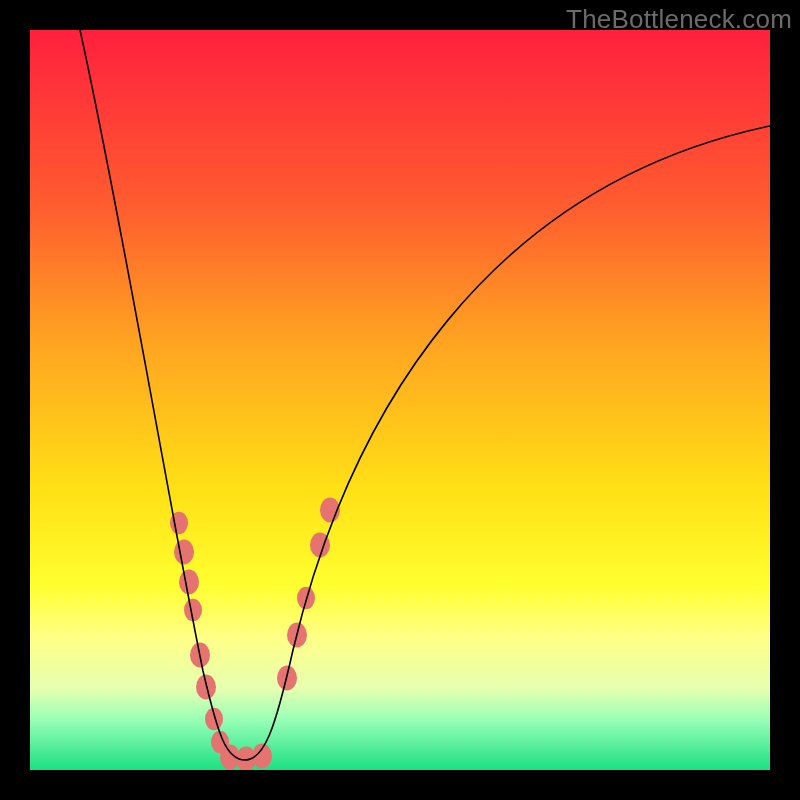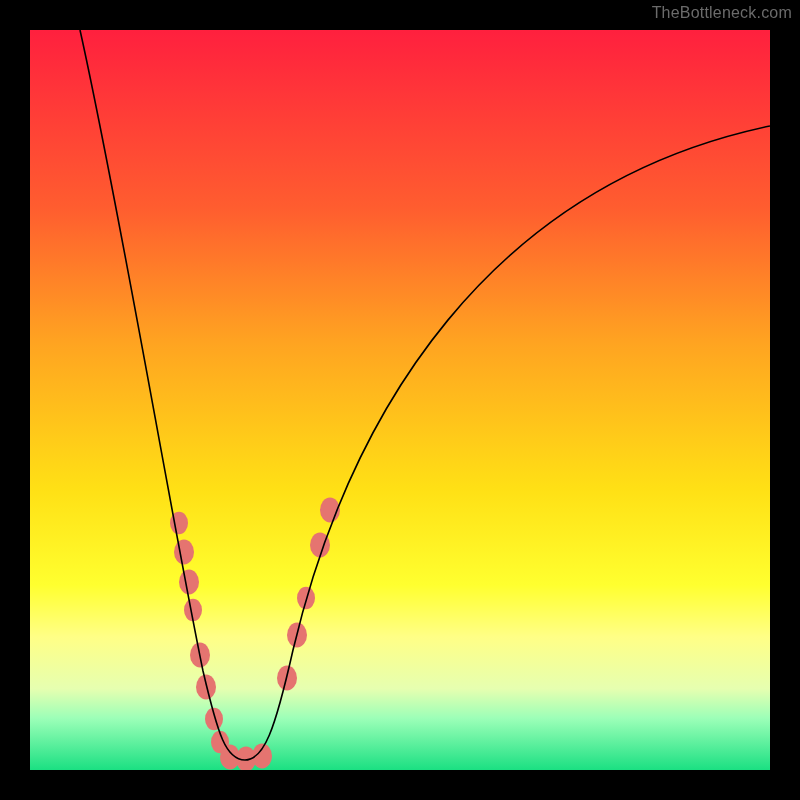--- a/index.html
+++ b/index.html
@@ -28,21 +28,21 @@
       #e6ffb0 89%,
       #9cffb8 93%,
       #1be082 100%
     );
   }
   .watermark {
     position: absolute;
     top: 4px;
     right: 8px;
     color: #6b6b6b;
-    font-size: 16px;
+    font-size: 26px;
     font-weight: 500;
     letter-spacing: 0.2px;
     user-select: none;
   }
   svg {
     position: absolute;
     left: 0;
     top: 0;
   }
 </style>

